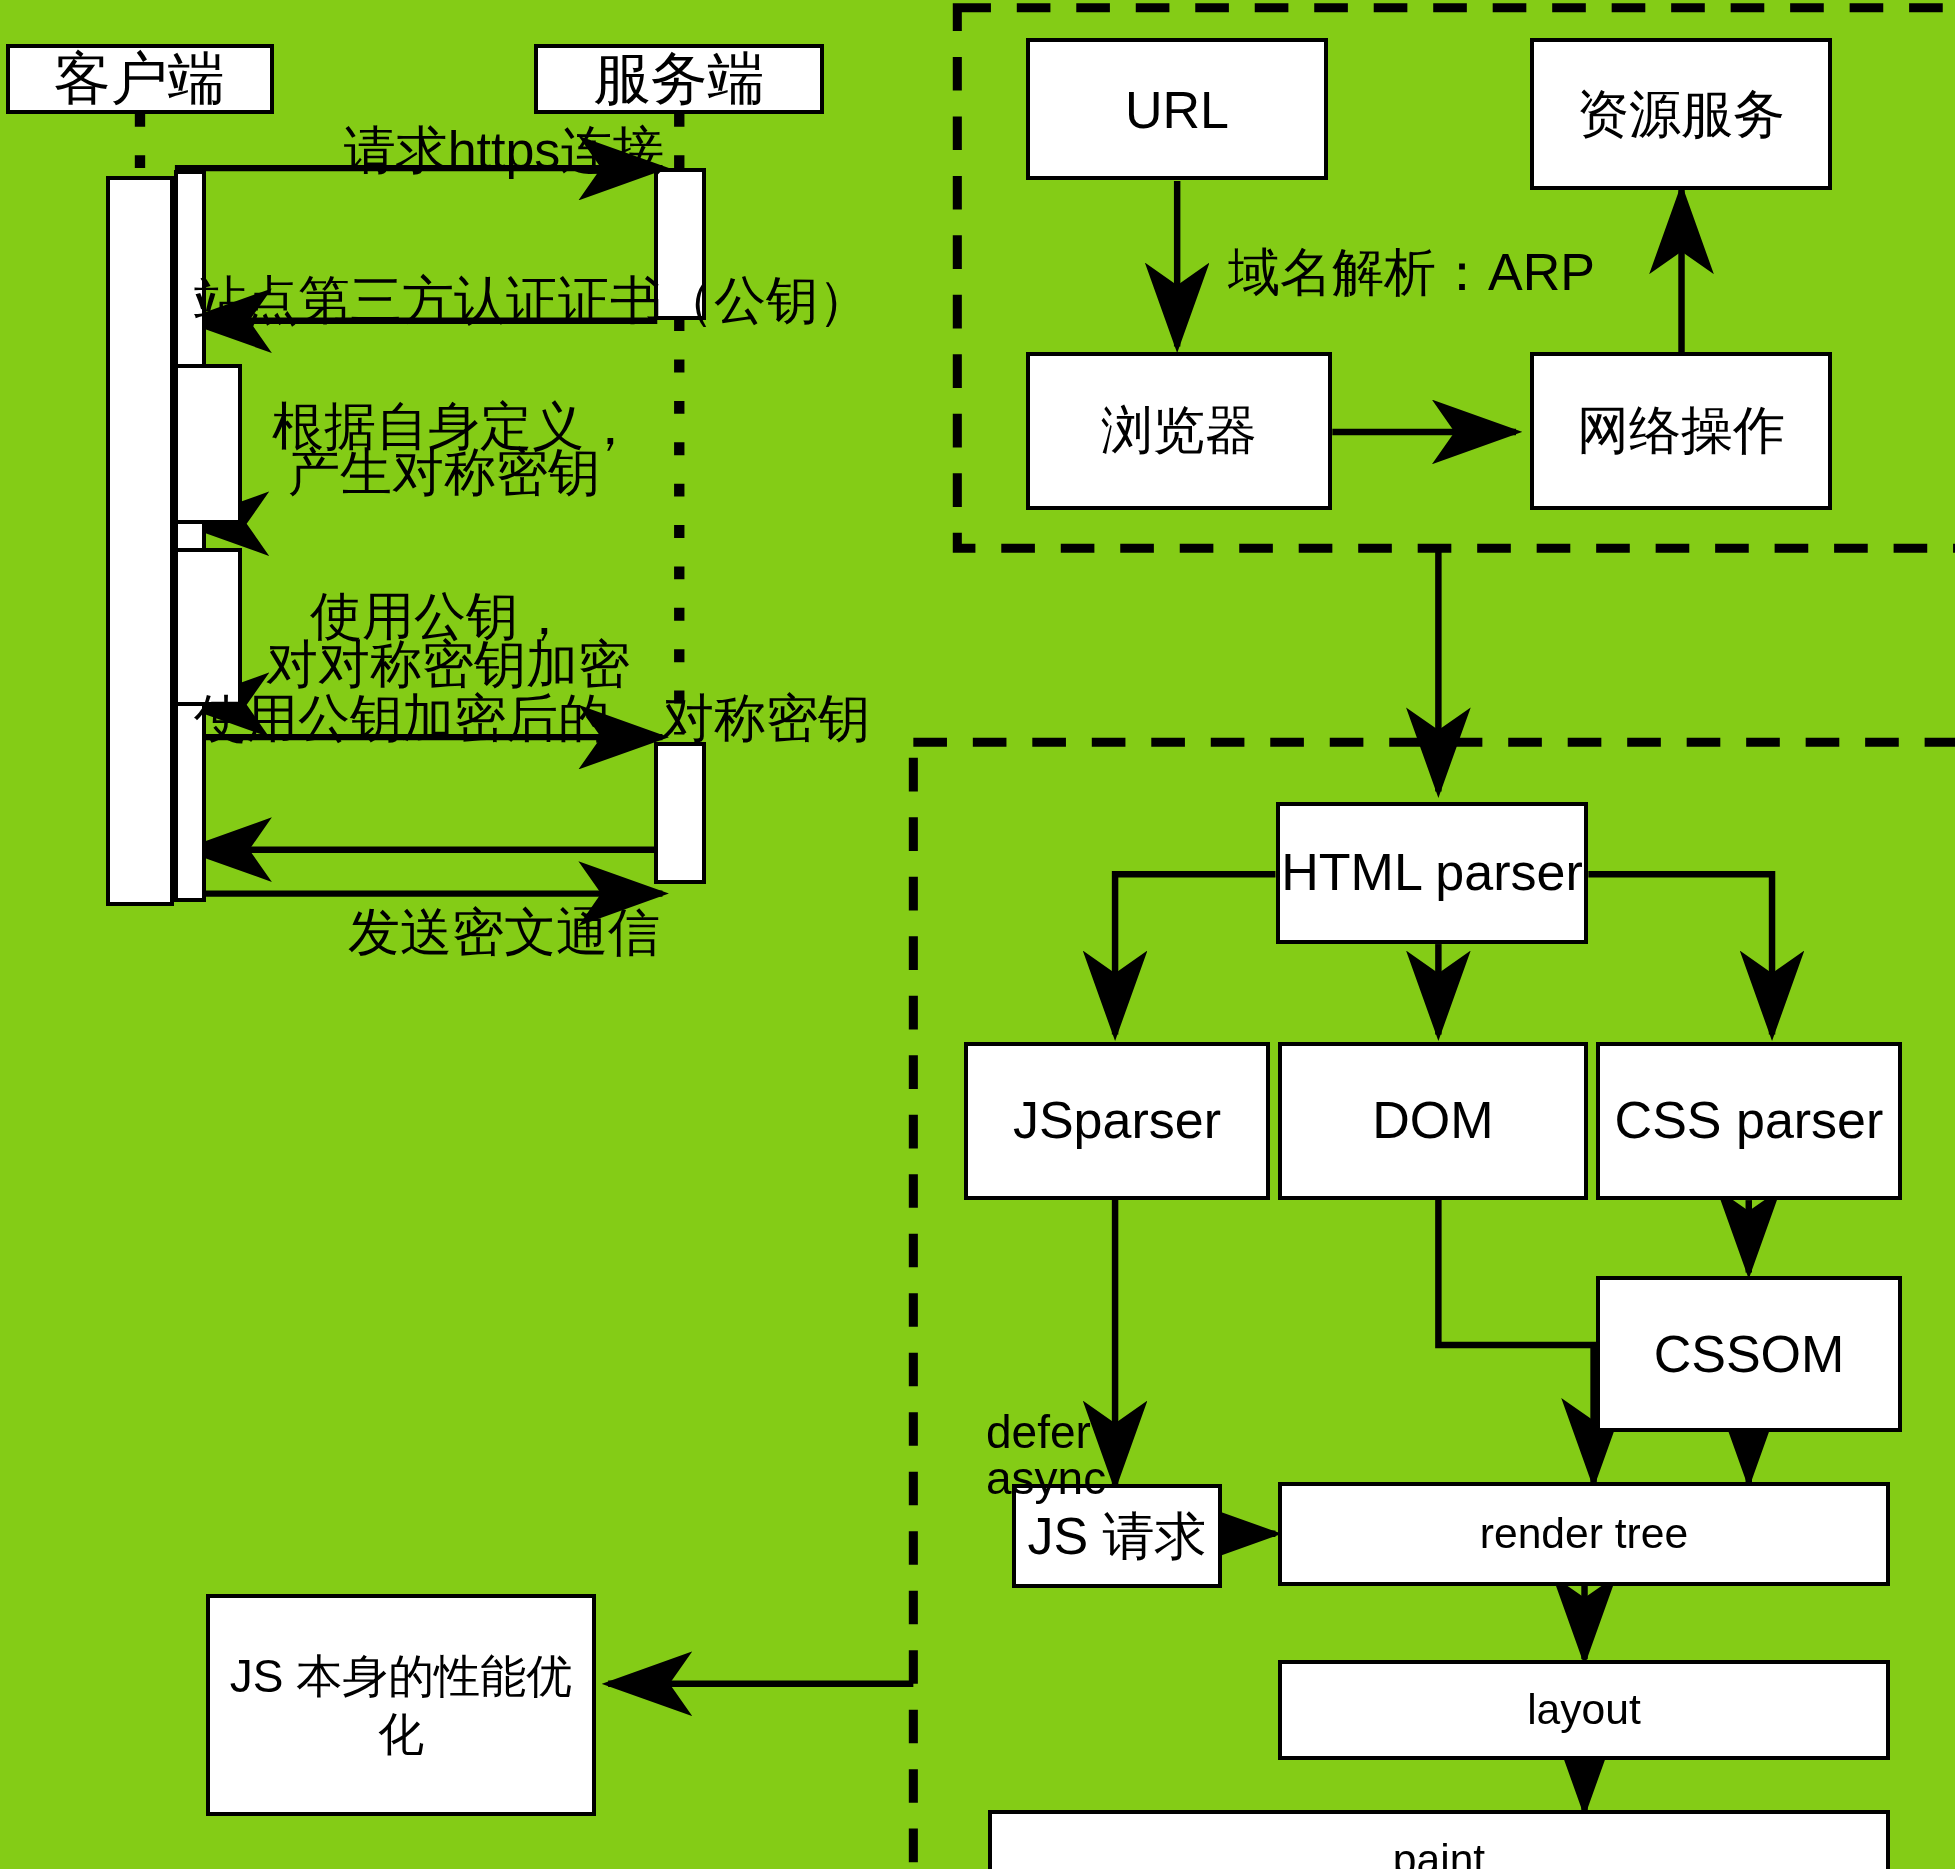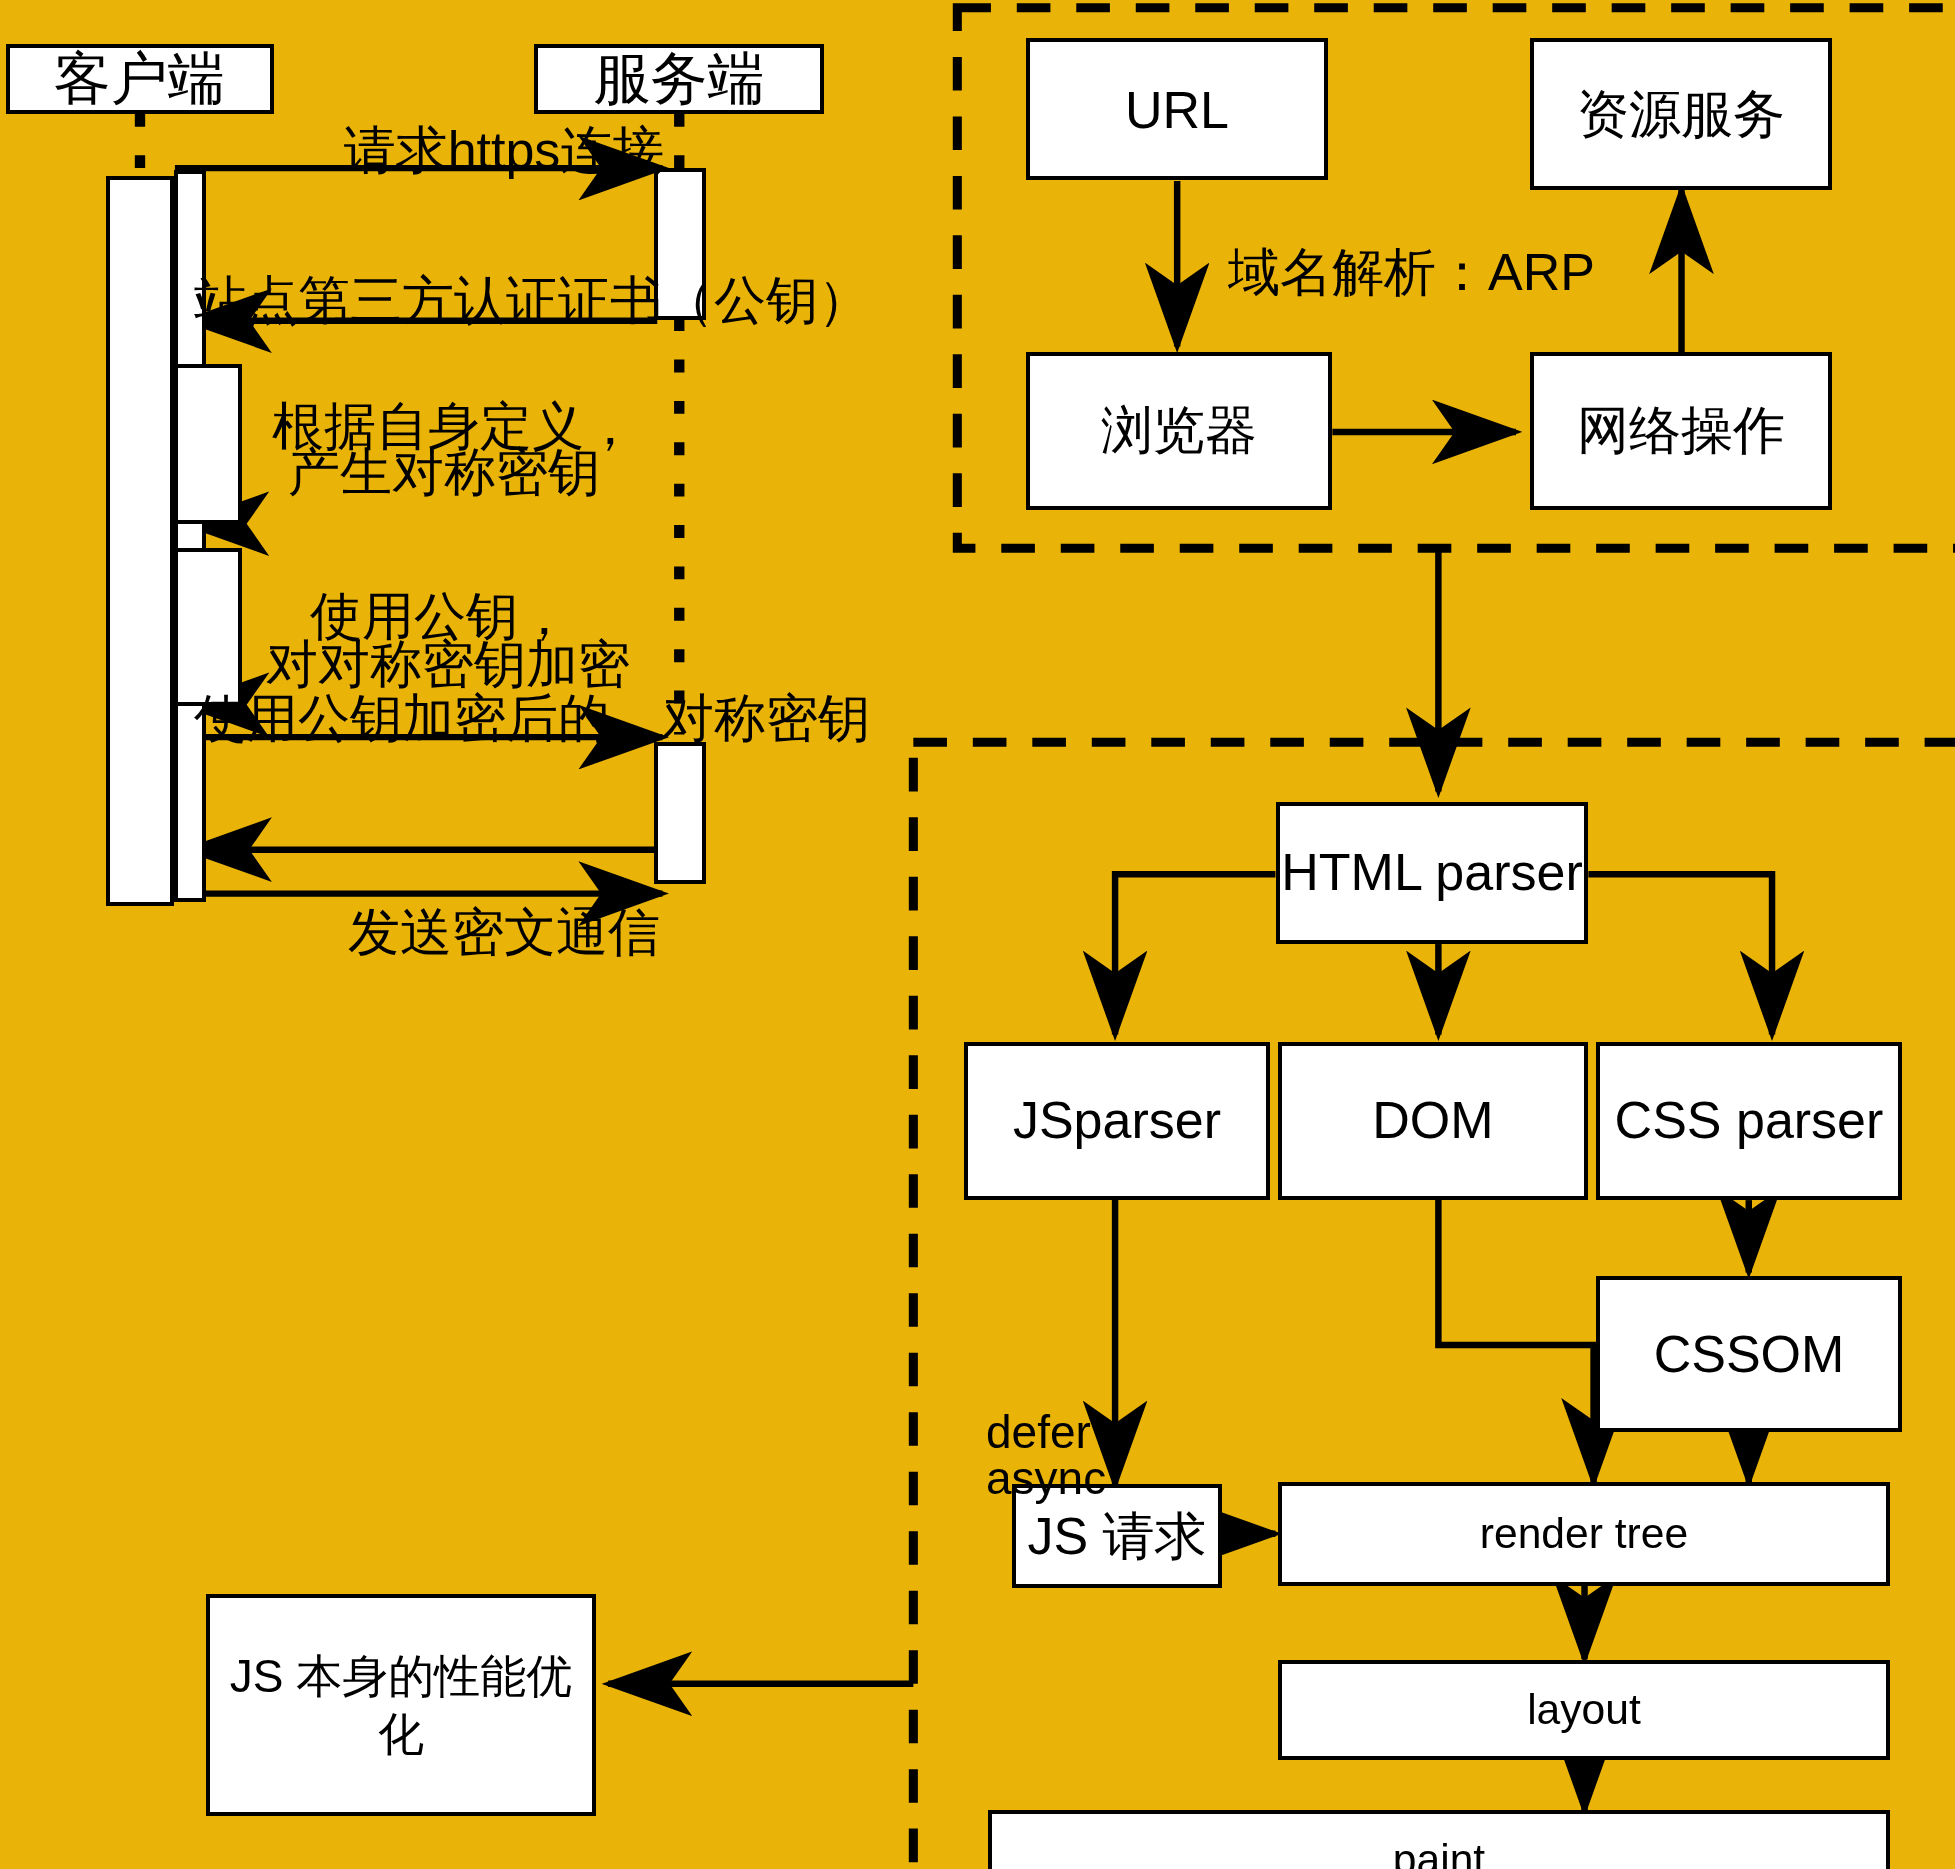--- a/index.html
+++ b/index.html
@@ -4,21 +4,21 @@
 <style>
   html, body {
     margin: 0;
     padding: 0;
     background: #ffffff;
   }
   #canvas {
     position: relative;
     width: 1955px;
     height: 1870px;
-    background: #eab308;
+    background: #84cc16;
     font-family: "Liberation Sans", "DejaVu Sans", sans-serif;
     overflow: hidden;
   }
   svg.layer {
     position: absolute;
     left: 0;
     top: 0;
     width: 1955px;
     height: 1870px;
     pointer-events: none;

